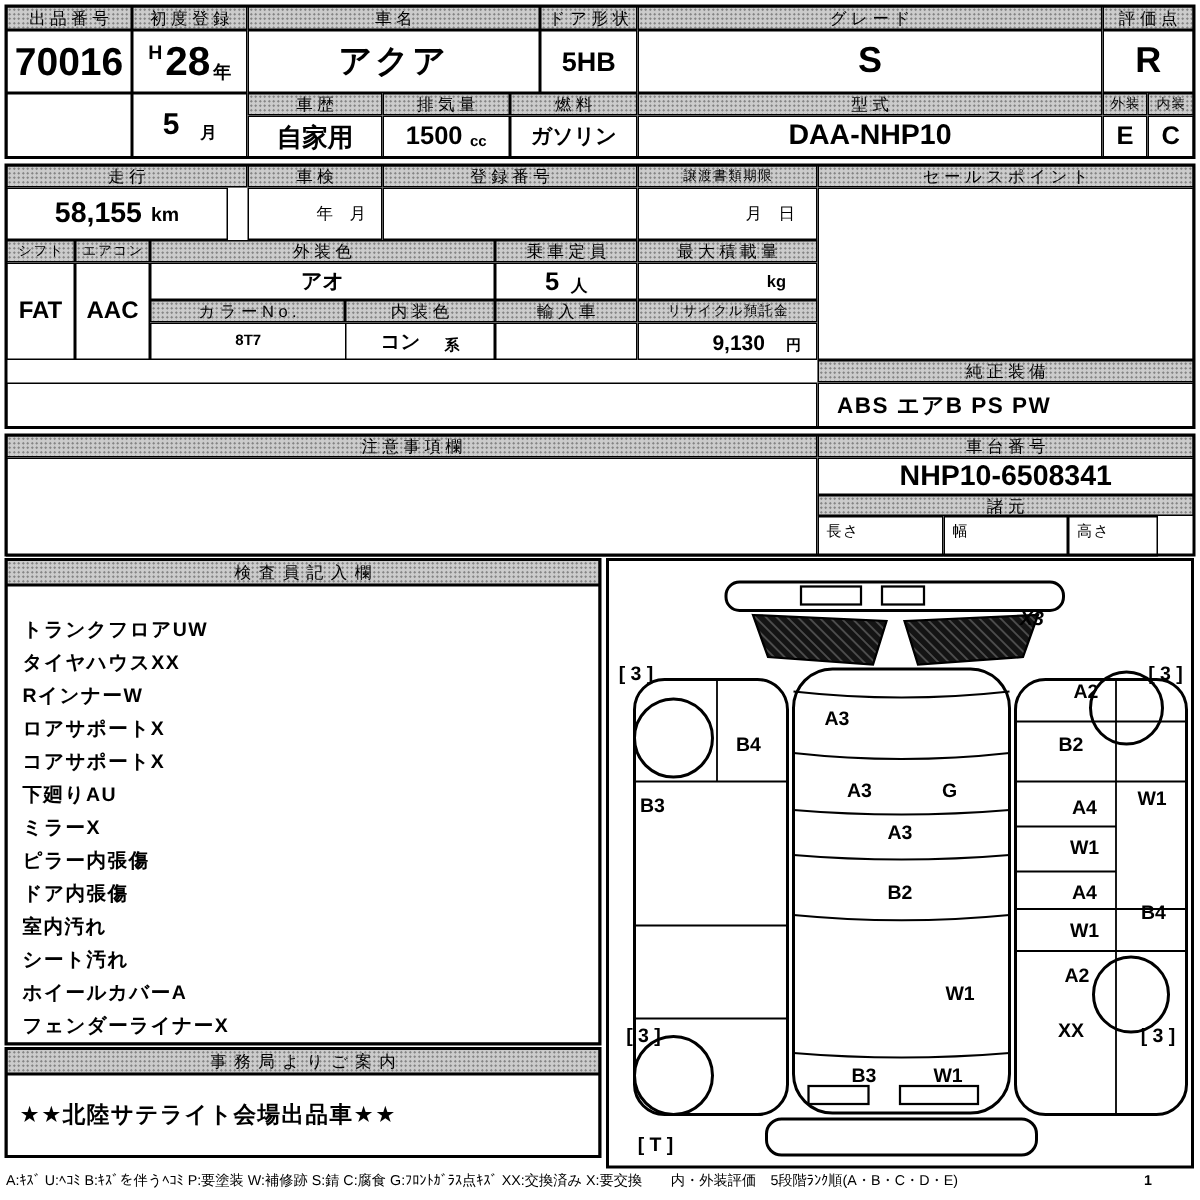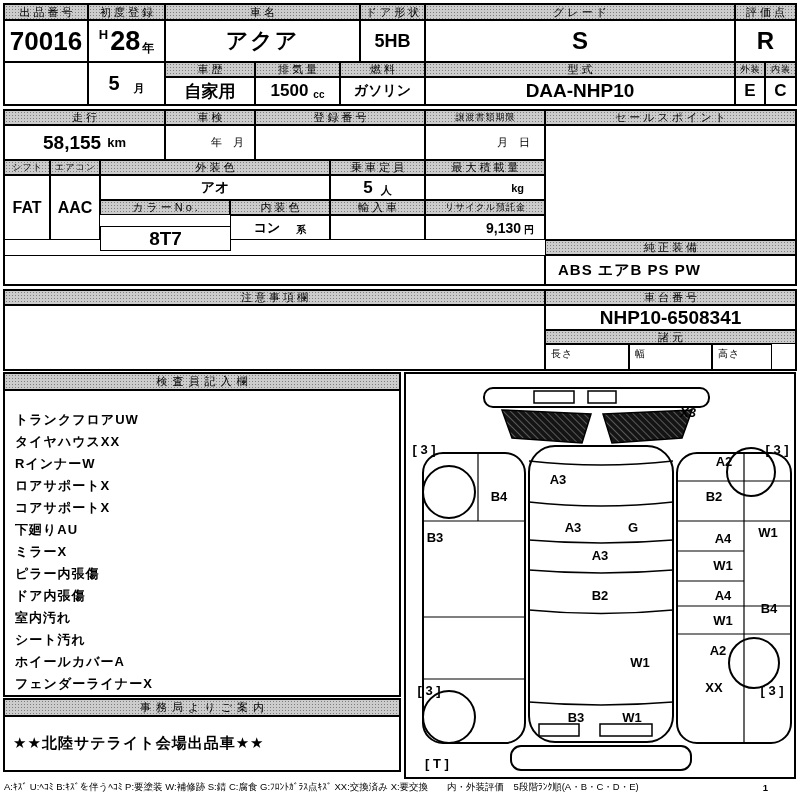--- a/index.html
+++ b/index.html
@@ -69,21 +69,21 @@
   <div class="cell val" style="left:425px;top:77px;width:310px;height:28px;font-size:19px">DAA-NHP10</div>
   <div class="cell val" style="left:735px;top:77px;width:30px;height:28px;font-size:17px">E</div>
   <div class="cell val" style="left:765px;top:77px;width:31px;height:28px;font-size:17px">C</div>
 
   <div class="cell hdr" style="left:4px;top:110px;width:161px;height:15px">走行</div>
   <div class="cell hdr" style="left:165px;top:110px;width:90px;height:15px">車検</div>
   <div class="cell hdr" style="left:255px;top:110px;width:170px;height:15px">登録番号</div>
   <div class="cell hdr hdr-sm" style="left:425px;top:110px;width:120px;height:15px">譲渡書類期限</div>
   <div class="cell hdr" style="left:545px;top:110px;width:251px;height:15px">セールスポイント</div>
 
-  <div class="cell val" style="left:4px;top:125px;width:161px;height:35px;gap:6px">
+  <div class="cell val" style="left:4px;top:125px;width:148px;height:35px;gap:6px">
     <span style="font-size:19px">58,155</span>
     <span class="unit" style="font-size:13px">km</span>
   </div>
   <div class="cell right" style="left:165px;top:125px;width:90px;height:35px;font-size:11px;padding-right:10px">年　月</div>
   <div class="cell" style="left:255px;top:125px;width:170px;height:35px"></div>
   <div class="cell right" style="left:425px;top:125px;width:120px;height:35px;font-size:11px;padding-right:14px">月　日</div>
   <div class="cell" style="left:545px;top:125px;width:251px;height:115px"></div>
 
   <div class="cell hdr hdr-sm" style="left:4px;top:160px;width:46px;height:15px">シフト</div>
   <div class="cell hdr hdr-sm" style="left:50px;top:160px;width:50px;height:15px">エアコン</div>
@@ -98,27 +98,27 @@
     <span style="font-size:17px">5</span>
     <span class="unit" style="font-size:11px;margin-top:5px">人</span>
   </div>
   <div class="cell val right" style="left:425px;top:175px;width:120px;height:25px;font-size:11px;padding-right:20px">kg</div>
 
   <div class="cell hdr" style="left:100px;top:200px;width:130px;height:15px">カラーNo.</div>
   <div class="cell hdr" style="left:230px;top:200px;width:100px;height:15px">内装色</div>
   <div class="cell hdr" style="left:330px;top:200px;width:95px;height:15px">輸入車</div>
   <div class="cell hdr hdr-sm" style="left:425px;top:200px;width:120px;height:15px">リサイクル預託金</div>
 
-  <div class="cell val" style="left:100px;top:226px;width:131px;height:25px;font-size:19px">8T7</div>
+  <div class="cell val" style="left:100px;top:215px;width:131px;height:25px;font-size:10px">8T7</div>
   <div class="cell val" style="left:230px;top:215px;width:100px;height:25px;gap:16px">
     <span style="font-size:13px">コン</span>
     <span class="unit" style="font-size:10px;margin-top:4px">系</span>
   </div>
   <div class="cell" style="left:330px;top:215px;width:95px;height:25px"></div>
-  <div class="cell val right" style="left:425px;top:215px;width:120px;height:25px;gap:3px;padding-right:10px">
+  <div class="cell val right" style="left:425px;top:215px;width:120px;height:25px;gap:14px;padding-right:10px">
     <span style="font-size:14px">9,130</span>
     <span class="unit" style="font-size:10px;margin-top:4px">円</span>
   </div>
 
   <div class="cell" style="left:4px;top:255px;width:541px;height:31px"></div>
   <div class="cell hdr" style="left:545px;top:240px;width:251px;height:15px">純正装備</div>
   <div class="cell val left" style="left:545px;top:255px;width:251px;height:31px;font-size:15px;padding-left:12px;letter-spacing:1px">ABS エアB PS PW</div>
 
   <div class="cell hdr" style="left:4px;top:290px;width:541px;height:15px">注意事項欄</div>
   <div class="cell" style="left:4px;top:305px;width:541px;height:66px"></div>

